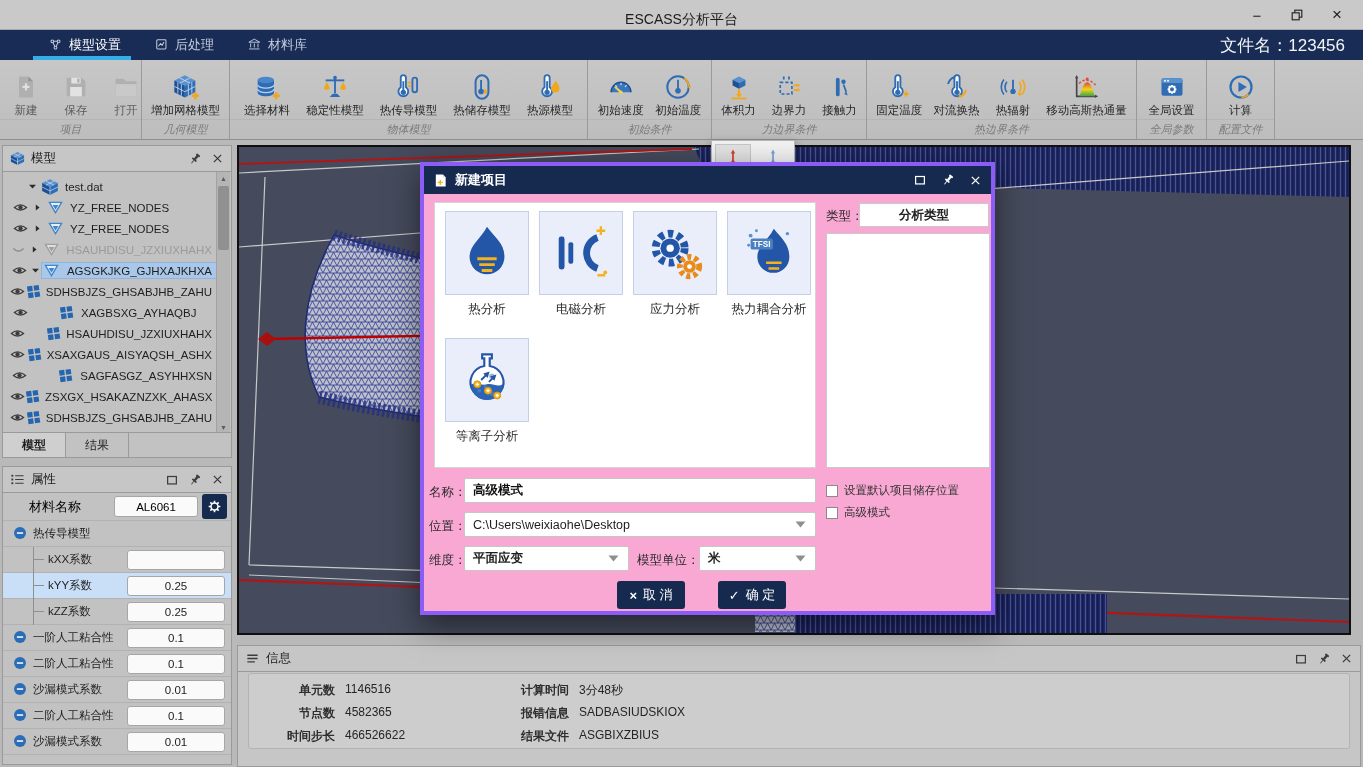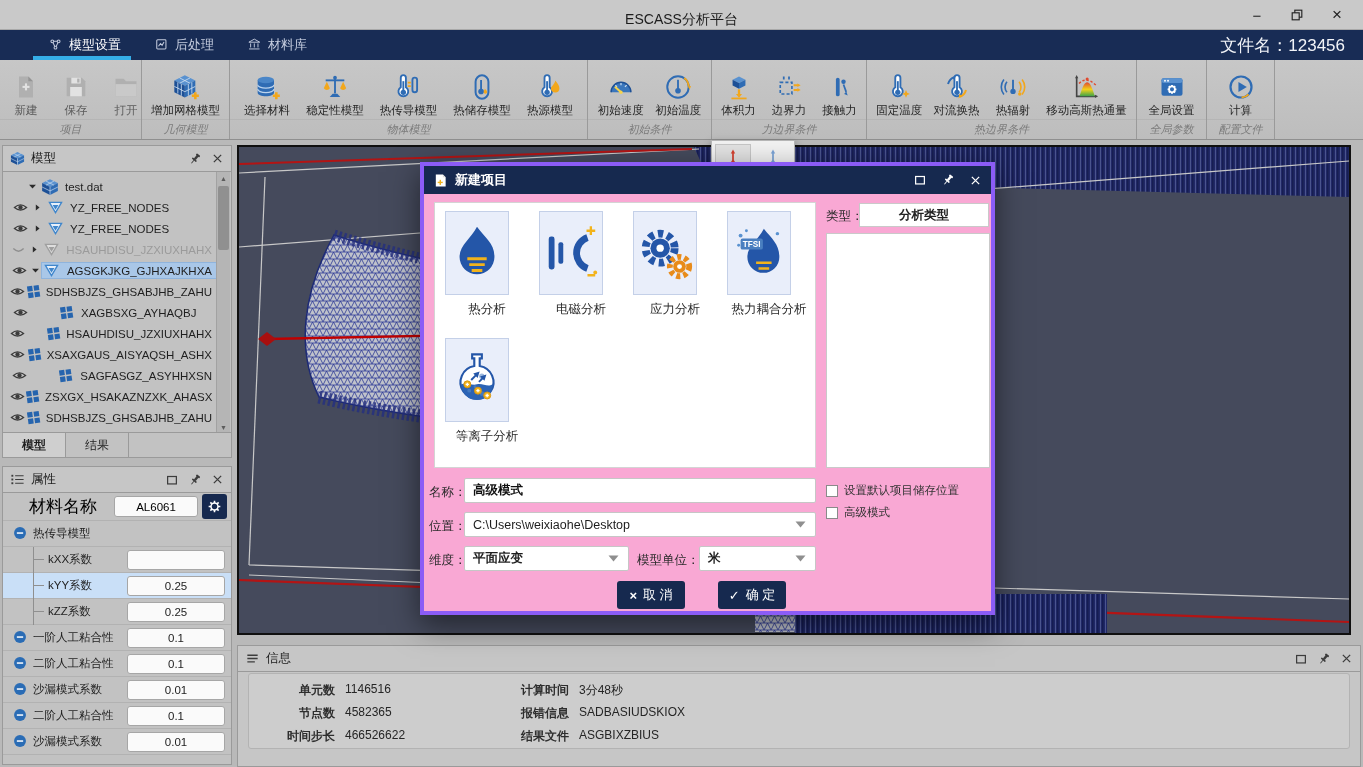--- a/index.html
+++ b/index.html
@@ -71,36 +71,36 @@
   #props-body{position:absolute;left:0;top:26px;right:0;bottom:0;overflow:hidden;}
   .prow{height:26px;display:flex;align-items:center;border-bottom:1px solid #b2b2b2;font-size:11.5px;color:#1f1f1f;box-sizing:border-box;padding-right:6px;}
   .prow.hl{background:#c9dff7;}
   .prow .p-label{white-space:nowrap;}
   .prow input{margin-left:auto;width:96px;height:18px;border:1px solid #a6a6a6;border-radius:3px;background:#fafafa;
               text-align:center;font-size:11.5px;color:#222;font-family:inherit;padding:0;}
   .prow .p-min{margin:0 6px 0 10px;}
   .guide{width:14px;height:26px;margin-left:30px;border-left:1px solid #8f8f8f;position:relative;}
   .guide::after{content:"";position:absolute;left:0;top:12px;width:10px;border-top:1px solid #8f8f8f;}
   #mat-row{height:27px;display:flex;align-items:center;border-bottom:1px solid #b2b2b2;padding:0 4px 0 0;}
-  #mat-row .p-label{margin-left:26px;font-size:17px;}
+  #mat-row .p-label{margin-left:26px;font-size:13px;}
   #mat-input{margin-left:auto;width:82px;height:19px;border:1px solid #a6a6a6;border-radius:3px;background:#fafafa;text-align:center;font-size:11.5px;font-family:inherit;padding:0;}
   #mat-gear{width:25px;height:25px;margin-left:4px;background:#16294f;border-radius:3px;display:flex;align-items:center;justify-content:center;}
 
   
   #viewport{position:absolute;left:237px;top:145px;width:1114px;height:490px;background:#454a5c;border:2px solid #101010;box-sizing:border-box;z-index:1;}
   #viewport svg{position:absolute;left:0;top:0;}
 
   
   #dialog{position:absolute;left:420px;top:162px;width:575px;height:453px;background:#f9a8d4;z-index:10;
           border:4px solid #8b5cf6;box-shadow:0 10px 28px rgba(0,0,0,.5);box-sizing:border-box;}
   #dlg-title{height:28px;background:#16294f;display:flex;align-items:center;gap:7px;padding:0 9px;}
   #dlg-title .t{color:#fff;font-size:13px;font-weight:bold;}
   #dlg-controls{margin-left:auto;display:flex;gap:14px;align-items:center;}
   #cards-box{position:absolute;left:10px;top:36px;width:382px;height:266px;background:#fff;border:1px solid #d4d4d4;box-sizing:border-box;}
-  .card{position:absolute;width:64px;height:84px;background:#e9eefa;border:1px solid #c4d0e8;display:flex;align-items:center;justify-content:center;box-sizing:border-box;}
+  .card{position:absolute;width:84px;height:84px;background:#e9eefa;border:1px solid #c4d0e8;display:flex;align-items:center;justify-content:center;box-sizing:border-box;}
   .card-label{position:absolute;width:110px;text-align:center;font-size:12.5px;color:#2b2b2b;}
   #type-label{position:absolute;left:402px;top:42px;font-size:12.5px;color:#2b2b2b;}
   #type-field{position:absolute;left:435px;top:37px;width:130px;height:24px;background:#fff;border:1px solid #c9c9c9;box-sizing:border-box;
               display:flex;align-items:center;justify-content:center;font-size:12.5px;font-weight:bold;color:#222;}
   #type-box{position:absolute;left:402px;top:67px;width:164px;height:235px;background:#fff;border:1px solid #c9c9c9;box-sizing:border-box;}
   .fld-label{position:absolute;font-size:12.5px;color:#2b2b2b;}
   .fld{position:absolute;left:40px;width:352px;height:25px;background:#fff;border:1px solid #c6c6c6;border-radius:2px;box-sizing:border-box;
        display:flex;align-items:center;padding:0 8px;font-size:12.5px;color:#1e1e1e;}
   .fld.combo .arr{margin-left:auto;}
   #name-input{position:absolute;left:40px;top:312px;width:352px;height:25px;border:1px solid #c6c6c6;border-radius:2px;box-sizing:border-box;

